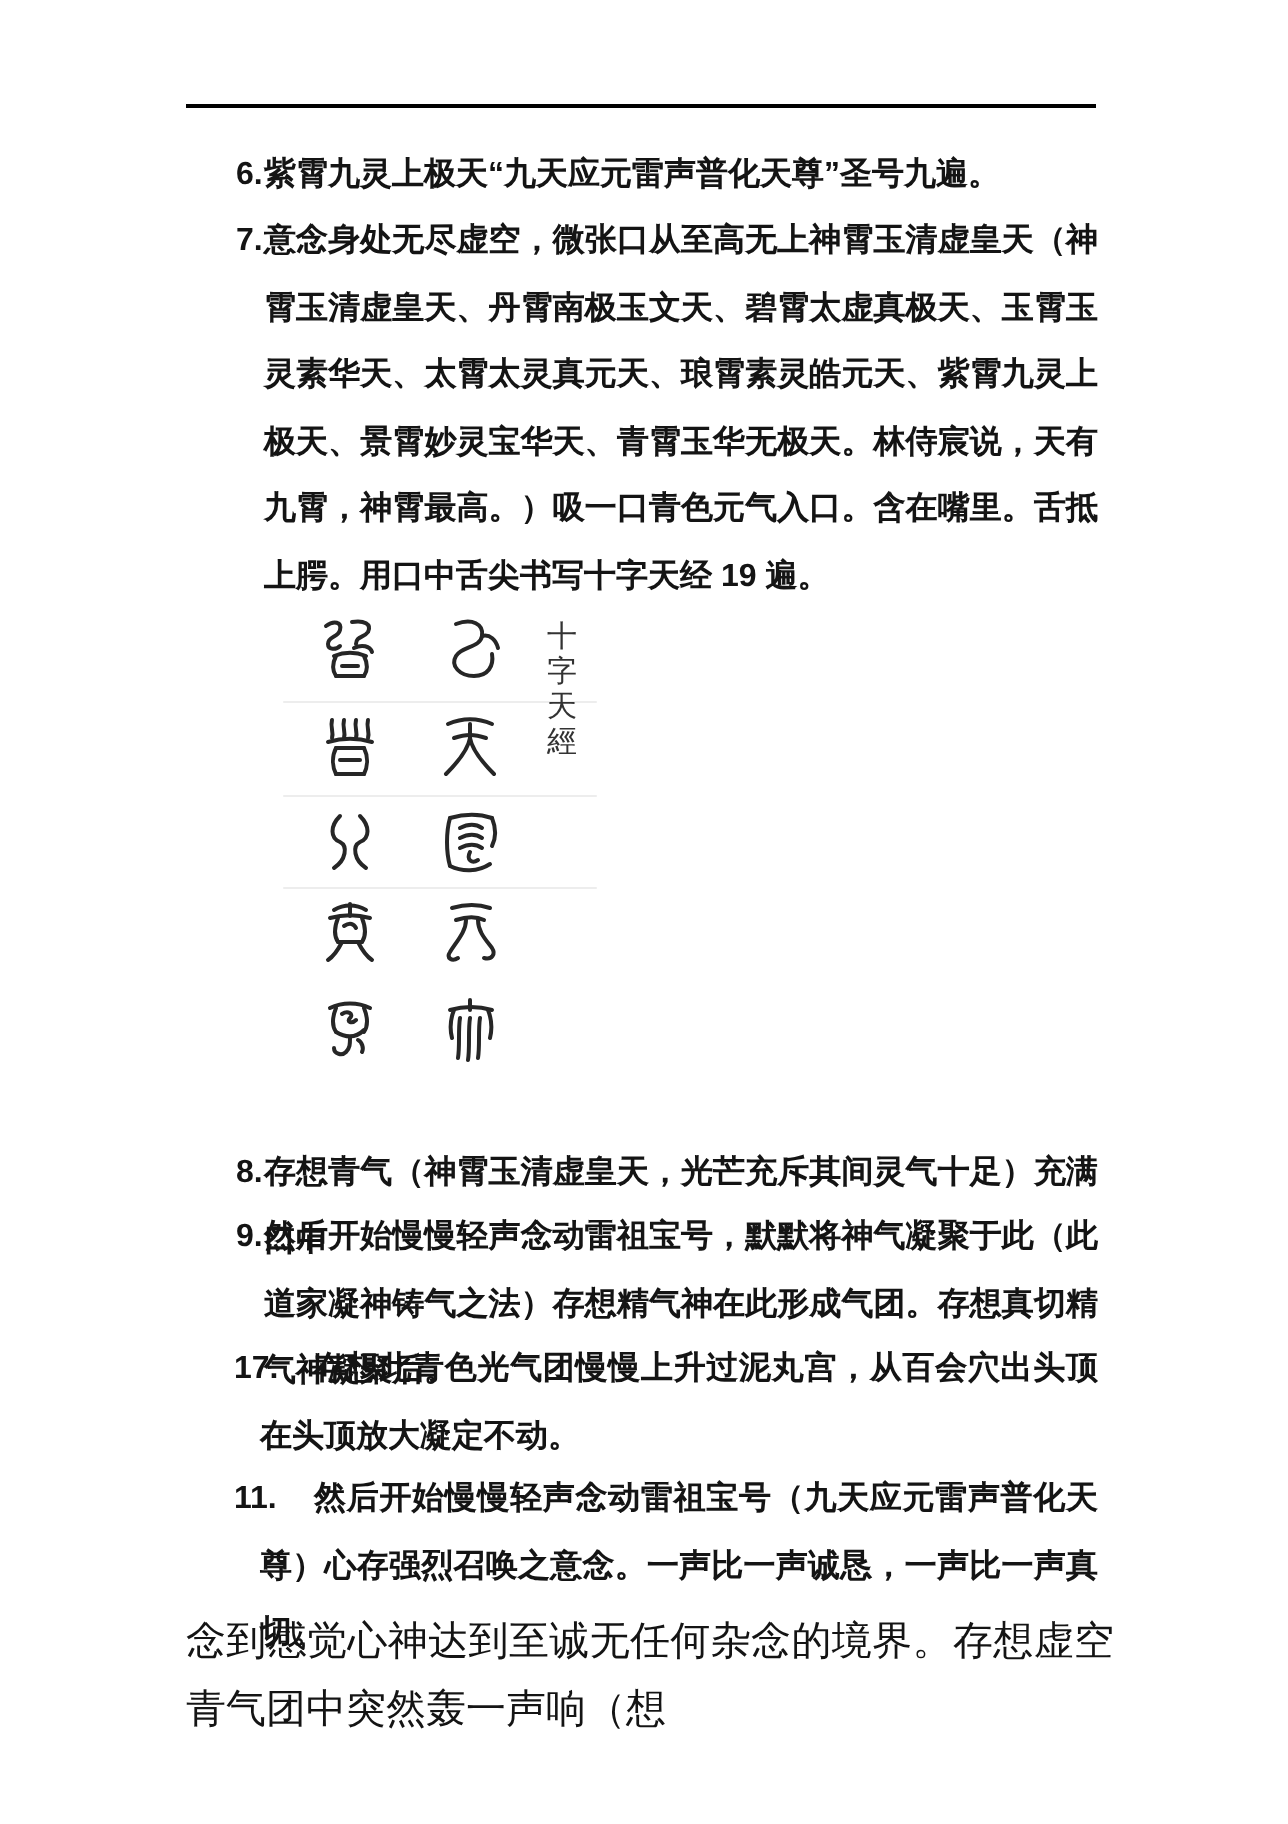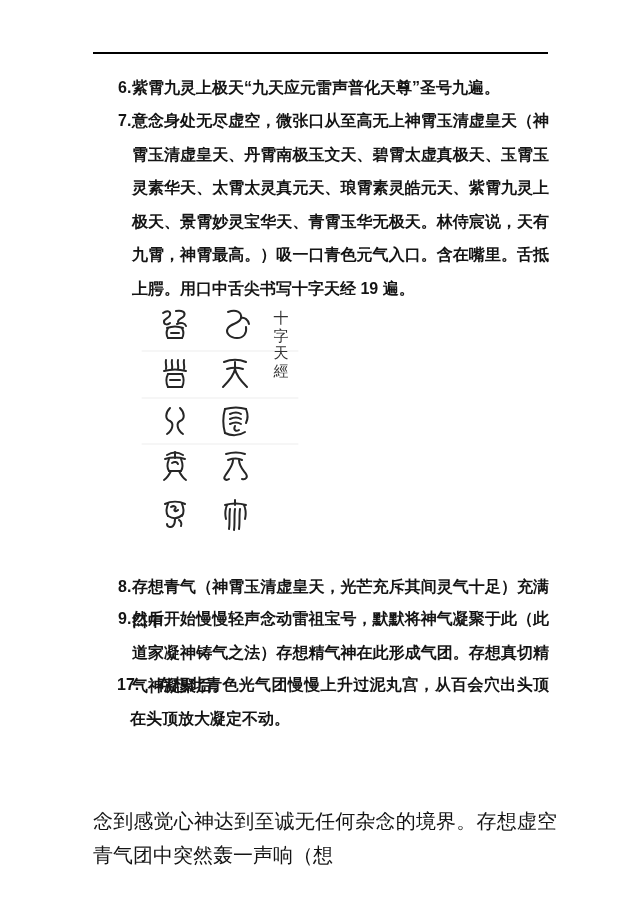--- a/index.html
+++ b/index.html
@@ -168,16 +168,20 @@
   <div class="li" id="item9">
     <span class="num">9.</span>
     <p class="txt">然后开始慢慢轻声念动雷祖宝号，默默将神气凝聚于此（此道家凝神铸气之法）存想精气神在此形成气团。存想真切精气神凝聚后。</p>
   </div>
 
   <div class="li deep" id="item10">
     <span class="num">17.</span>
     <p class="txt">存想此青色光气团慢慢上升过泥丸宫，从百会穴出头顶在头顶放大凝定不动。</p>
   </div>
 
+  <div class="li deep" id="item11">
+    <span class="num">11.</span>
+    <p class="txt">然后开始慢慢轻声念动雷祖宝号（九天应元雷声普化天尊）心存强烈召唤之意念。一声比一声诚恳，一声比一声真切。</p>
+  </div>
 
   <p class="closing">念到感觉心神达到至诚无任何杂念的境界。存想虚空青气团中突然轰一声响（想</p>
 
 </div>
 
 </body></html>

